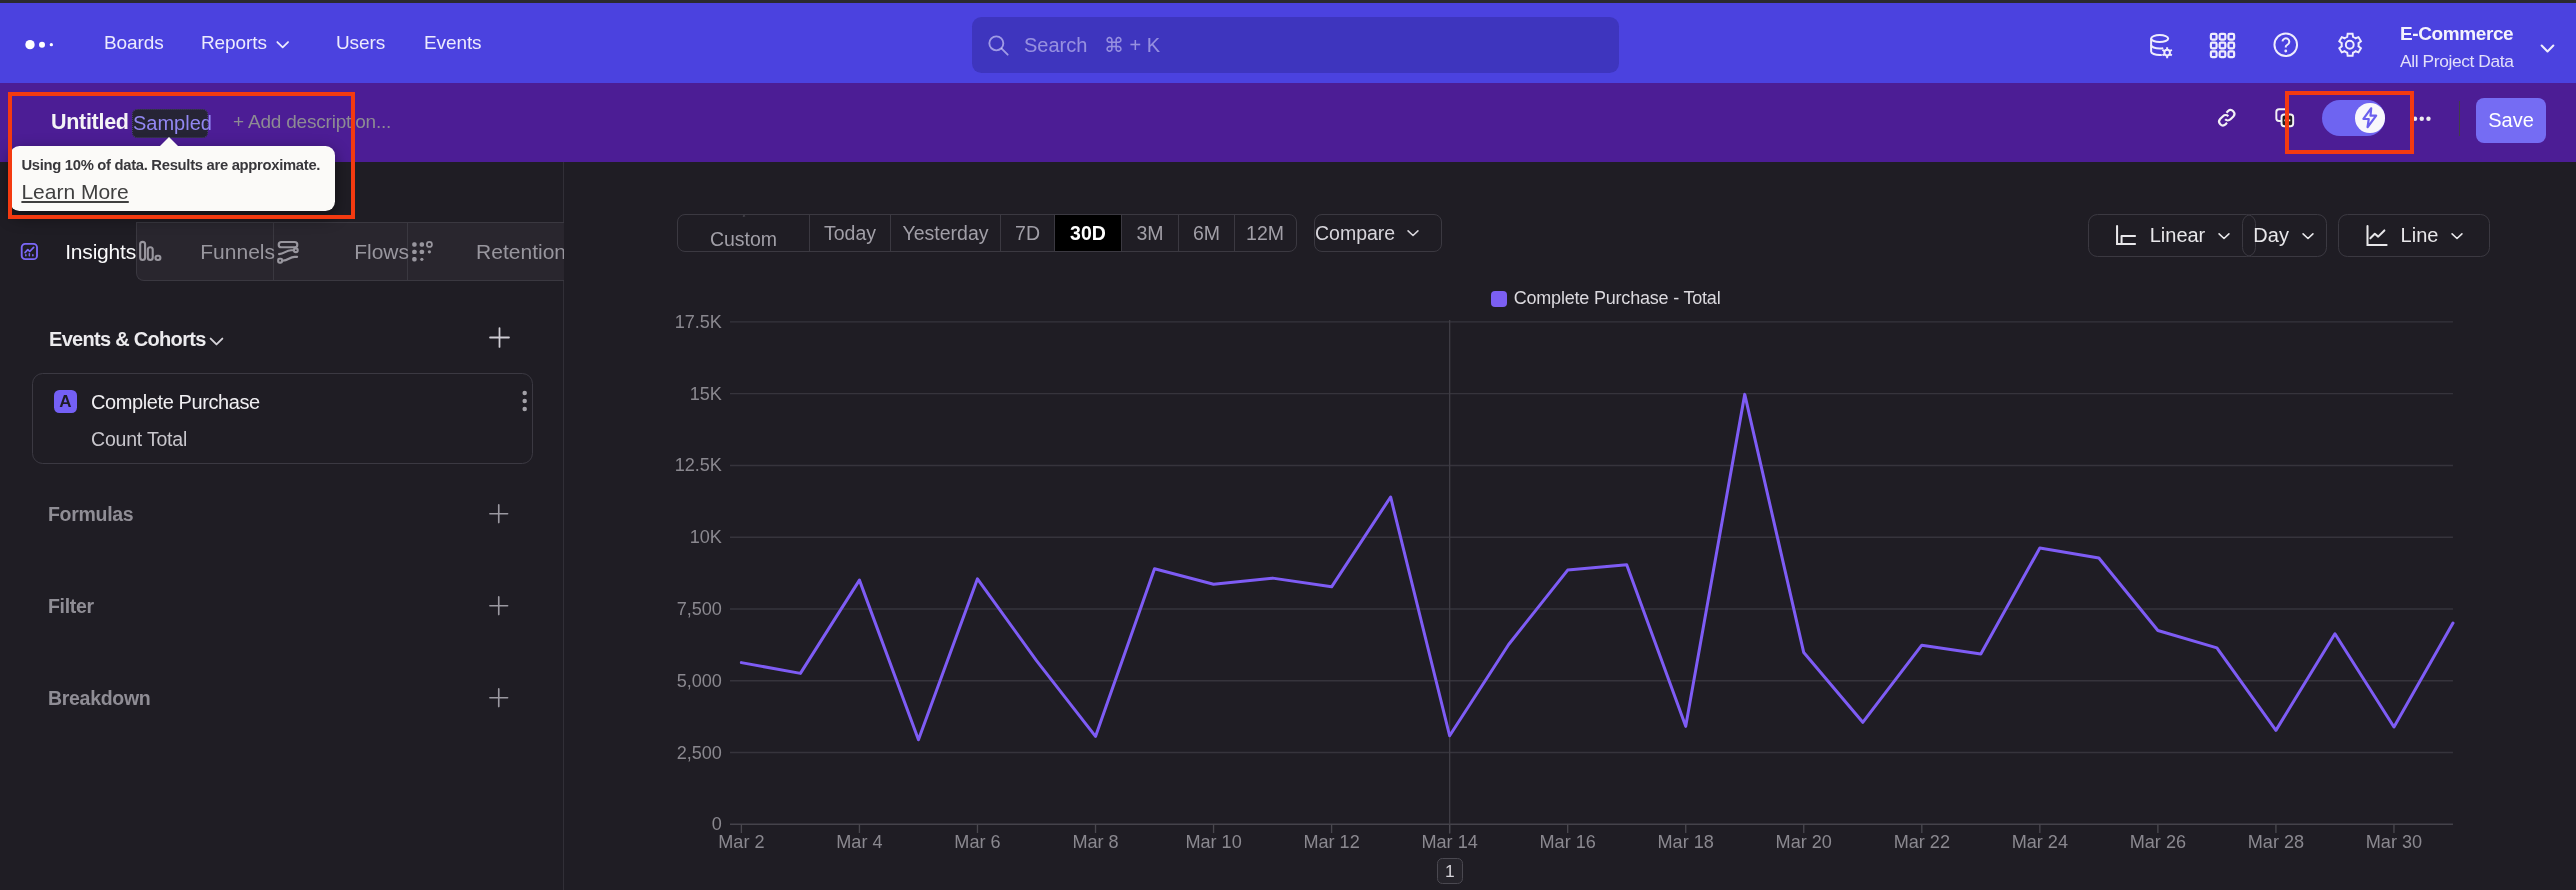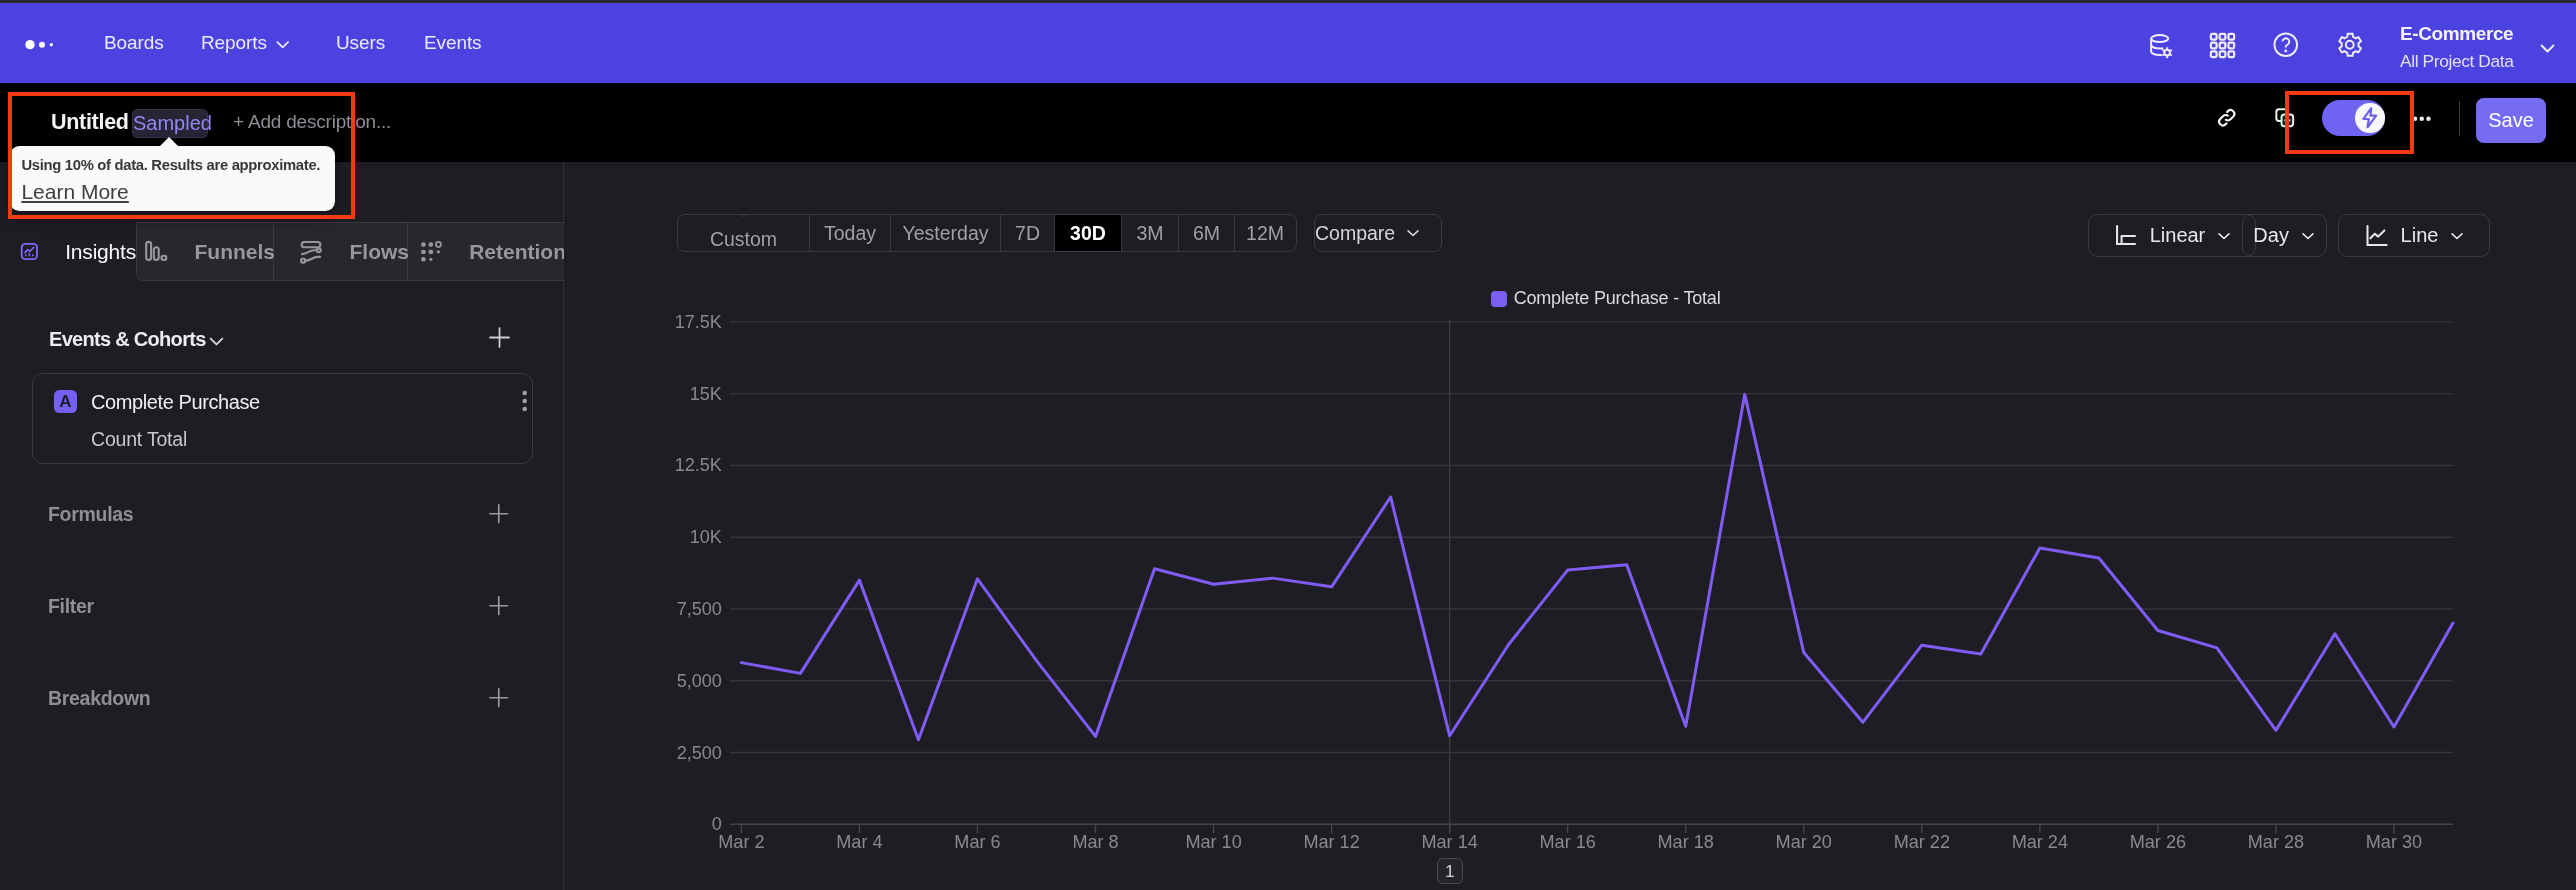--- a/index.html
+++ b/index.html
@@ -11,21 +11,21 @@
 
 #topstrip { left:0; top:0; width:2576px; height:2.7px; background:#2b2a2f; }
 
 
 #nav { left:0; top:2.7px; width:2576px; height:80px; background:#4b42df; }
 .navlink { position:absolute; top:0; height:80px; line-height:80px; color:#eceafd; font-size:19px; font-weight:500; letter-spacing:-0.1px; }
 #searchbox { position:absolute; left:972px; top:14px; width:647px; height:56px; background:rgba(22,16,90,0.25); border-radius:9.4px; }
 #searchtext { position:absolute; left:52px; top:0; height:56px; line-height:56px; color:rgba(232,229,255,0.52); font-size:20px; }
 
 
-#hdr { left:0; top:83px; width:2576px; height:80px; background:#000000; border-bottom:1.3px solid #34323a; }
+#hdr { left:0; top:83px; width:2576px; height:80px; background:#4c1d95; border-bottom:1.3px solid #34323a; }
 #title { position:absolute; left:51px; top:27px; font-size:21.5px; font-weight:700; color:#f4f3f6; letter-spacing:-0.3px; }
 #badge { position:absolute; left:132px; top:25.5px; width:76px; height:29.5px; background:#262435; border:1.3px dotted #454066; border-radius:5.4px; color:#9287f2; font-size:20px; text-align:center; line-height:27.5px; }
 #adddesc { position:absolute; left:233px; top:28px; font-size:19px; color:#8d8b93; letter-spacing:-0.2px; }
 #savebtn { position:absolute; left:2476px; top:14.8px; width:70px; height:45px; background:#756cf3; border-radius:8px; color:#fff; font-size:20px; font-weight:500; text-align:center; line-height:45px; }
 #hdrsep { position:absolute; left:2459px; top:18px; width:1.3px; height:35px; background:#413f48; }
 #toggle { position:absolute; left:2322px; top:17px; width:63px; height:36px; background:#6e64f1; border-radius:18px; }
 #knob { position:absolute; left:33px; top:3.4px; width:29.5px; height:29.5px; background:#f8f7fb; border-radius:50%; }
 
 
 .redbox { border:4px solid #f43a10; }
@@ -35,21 +35,21 @@
 
 #tip { left:10px; top:146px; width:325px; height:65px; background:#fbfaf8; border-radius:9.4px; box-shadow:0 5.4px 16px rgba(0,0,0,0.45); }
 #tip .arrow { position:absolute; left:149px; top:-9.4px; width:0; height:0; border-left:10.7px solid transparent; border-right:10.7px solid transparent; border-bottom:10.7px solid #fbfaf8; }
 #tipline1 { position:absolute; left:11.4px; top:11.4px; font-size:14.8px; letter-spacing:-0.3px; font-weight:700; color:#38373b; white-space:nowrap; }
 #tipline2 { position:absolute; left:11.4px; top:34px; font-size:21px; font-weight:400; color:#404040; text-decoration:underline; }
 
 
 #sidebar { left:0; top:162px; width:564px; height:728px; background:#1f1d24; border-right:1.3px solid #312f37; }
 #tabstrip { position:absolute; left:136px; top:60px; width:429px; height:59px; background:#29262e; border-top:1.3px solid #3a3840; border-bottom:1.3px solid #3a3840; border-bottom-left-radius:8px; border-left:1.3px solid #3a3840; }
 .tabsep { position:absolute; top:0; width:1.3px; height:58px; background:#3a3840; }
-.tab { position:absolute; top:0; height:58px; display:flex; align-items:center; justify-content:flex-end; gap:26px; color:#98969e; font-size:21px; font-weight:700; }
+.tab { position:absolute; top:0; height:58px; display:flex; align-items:center; justify-content:space-between; gap:26px; color:#98969e; font-size:21px; font-weight:400; }
 #tabins { position:absolute; left:0px; top:60px; width:136px; height:59px; display:flex; align-items:center; justify-content:flex-start; padding-left:19.5px; gap:27px; color:#fafafb; font-size:21px; font-weight:500; letter-spacing:-0.2px; }
 
 .sechdr { position:absolute; font-size:19.5px; font-weight:700; color:#8f8d95; letter-spacing:-0.3px; }
 #evt { position:absolute; left:49px; top:166px; font-size:20px; font-weight:700; color:#ecebee; letter-spacing:-0.7px; }
 #card { position:absolute; left:32px; top:211px; width:501px; height:91px; border:1.3px solid #3b3942; border-radius:10.7px; }
 #abadge { position:absolute; left:21px; top:16px; width:23px; height:23px; background:#7460f5; border-radius:5.4px; color:#1e1c24; font-size:17px; font-weight:700; text-align:center; line-height:23px; }
 #cardtitle { position:absolute; left:58px; top:17px; font-size:20px; font-weight:500; color:#f0eff2; letter-spacing:-0.4px; }
 #cardsub { position:absolute; left:58px; top:54px; font-size:19.5px; color:#c9c7cd; letter-spacing:-0.2px; }
 
 
@@ -84,20 +84,27 @@
       <circle cx="27" cy="62" r="4.5" fill="#fff"></circle>
       <circle cx="41" cy="62" r="2.5" fill="#fff"></circle>
     </svg>
     <span class="navlink" style="left:104px">Boards</span>
     <span class="navlink" style="left:201px">Reports</span>
     <svg class="abs" style="left:274px;top:33px;width:17.4px;height:17.4px" viewBox="0 0 26 26">
         <path d="M5 9 L13 17 L21 9" stroke="#eceafd" stroke-width="2.6" fill="none" stroke-linecap="round" stroke-linejoin="round"></path>
       </svg>
     <span class="navlink" style="left:336px">Users</span>
     <span class="navlink" style="left:424px">Events</span>
+    <div id="searchbox">
+      <svg class="abs" style="left:14.8px;top:17px;width:24px;height:24px" viewBox="0 0 36 36">
+          <circle cx="14" cy="14" r="10.5" stroke="rgba(225,222,255,0.6)" stroke-width="2.8" fill="none"></circle>
+          <path d="M22 22 L31 31" stroke="rgba(225,222,255,0.6)" stroke-width="2.8" stroke-linecap="round"></path>
+        </svg>
+      <span id="searchtext">Search&nbsp;&nbsp; ⌘ + K</span>
+    </div>
     <svg class="abs" style="left:2145px;top:27px;width:32px;height:32px" viewBox="0 0 24 24" fill="none" stroke="#efedfd" stroke-width="1.5">
       <ellipse cx="11" cy="6.4" rx="6.4" ry="2.6"></ellipse>
       <path d="M4.6 6.4 V16.2 C4.6 17.6 7.5 18.8 11 18.8 C11.6 18.8 12.1 18.77 12.6 18.7"></path>
       <path d="M4.6 11.3 C4.6 12.7 7.5 13.9 11 13.9 C12 13.9 12.9 13.8 13.7 13.64"></path>
       <circle cx="16.6" cy="17" r="2.1"></circle>
       <path d="M16.6 12.9 v1.6 M16.6 19.5 v1.6 M20.15 14.95 l-1.39 0.8 M14.44 18.25 l-1.39 0.8 M13.05 14.95 l1.39 0.8 M18.76 18.25 l1.39 0.8"></path>
     </svg>
     <svg class="abs" style="left:2207px;top:27.5px;width:31px;height:31px" viewBox="0 0 24 24" fill="#efedfd">
       <rect x="3" y="3" width="4.4" height="4.4" rx="1" fill="none" stroke="#efedfd" stroke-width="1.7"></rect>
         <rect x="9.8" y="3" width="4.4" height="4.4" rx="1" fill="none" stroke="#efedfd" stroke-width="1.7"></rect>

